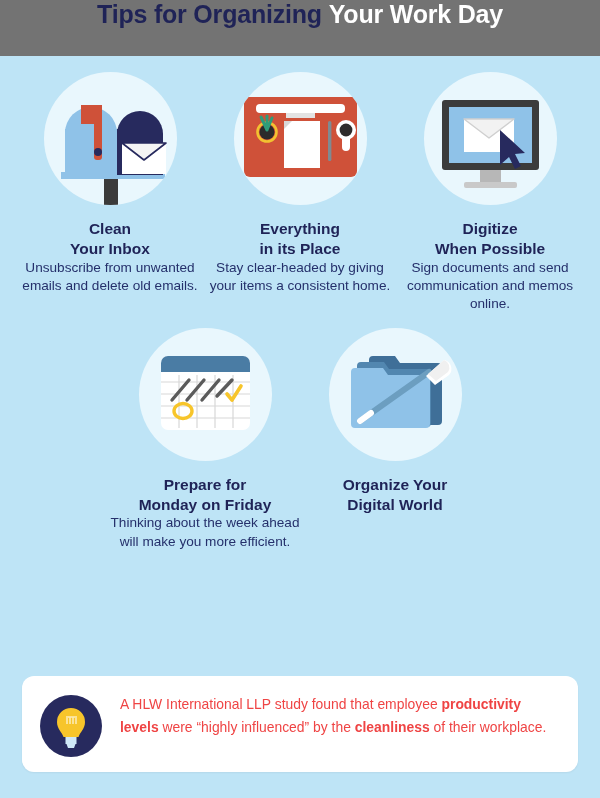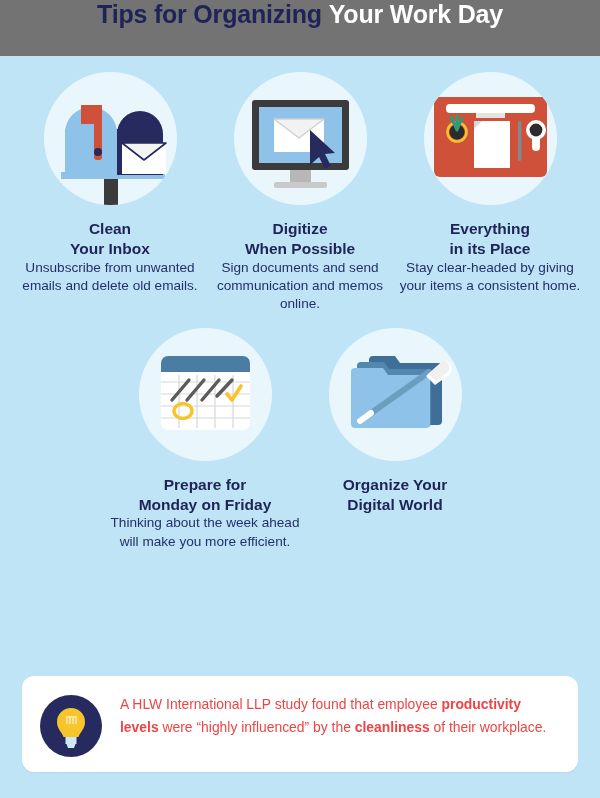--- a/index.html
+++ b/index.html
@@ -106,44 +106,20 @@
         <span>Clean</span><br>
         <span>Your Inbox</span>
       </div>
       <div class="tip-body">Unsubscribe from unwanted emails and delete old emails.</div>
     </div>
 
     <div class="tip">
       <div class="icon-circle">
         <svg class="icon-svg" width="133" height="133" viewBox="0 0 133 133">
 
-          <rect x="56" y="97" width="21" height="14" fill="#b7b7b7"></rect>
-          <rect x="40" y="110" width="53" height="6" rx="2" fill="#c9c9c9"></rect>
-
-          <rect x="18" y="28" width="97" height="70" rx="3" fill="#3b3b3b"></rect>
-
-          <rect x="25" y="35" width="83" height="56" fill="#8fc2e8"></rect>
-
-          <rect x="40" y="47" width="50" height="33" fill="#ffffff"></rect>
-          <path d="M40 47 L65 66 L90 47 z" fill="#f2f2f2" stroke="#cfcfcf" stroke-width="1.4" stroke-linejoin="round"></path>
-
-          <path d="M76 58 L76 93 L85 85 L91 97 L97 94 L91 82 L101 81 z" fill="#272a5e"></path>
-        </svg>
-      </div>
-      <div class="tip-title">
-        <span>Digitize</span><br>
-        <span>When Possible</span>
-      </div>
-      <div class="tip-body">Sign documents and send communication and memos online.</div>
-    </div>
-
-    <div class="tip">
-      <div class="icon-circle">
-        <svg class="icon-svg" width="133" height="133" viewBox="0 0 133 133">
-
           <path d="M10 25 h113 v74 a6 6 0 0 1 -6 6 h-101 a6 6 0 0 1 -6 -6 z" fill="#cf5139"></path>
 
           <rect x="22" y="32" width="89" height="9" rx="4" fill="#ffffff"></rect>
           <rect x="52" y="41" width="29" height="5" fill="#e3e3e3"></rect>
 
           <rect x="50" y="49" width="36" height="47" fill="#ffffff"></rect>
           <path d="M50 49 h8 l-8 8 z" fill="#d8d8d8"></path>
 
           <rect x="94" y="49" width="3.4" height="40" rx="1.6" fill="#7f8a92"></rect>
 
@@ -154,20 +130,44 @@
           <circle cx="33" cy="60" r="9.5" fill="none" stroke="#f2c230" stroke-width="2.6"></circle>
           <circle cx="33" cy="60" r="7.5" fill="#2b2b2b"></circle>
           <path d="M33 58 L27 45 M33 58 L33 44 M33 58 L38 46" stroke="#2f9b7a" stroke-width="3" stroke-linecap="round" fill="none"></path>
         </svg>
       </div>
       <div class="tip-title">
         <span>Everything</span><br>
         <span>in its Place</span>
       </div>
       <div class="tip-body">Stay clear-headed by giving your items a consistent home.</div>
+    </div>
+
+    <div class="tip">
+      <div class="icon-circle">
+        <svg class="icon-svg" width="133" height="133" viewBox="0 0 133 133">
+
+          <rect x="56" y="97" width="21" height="14" fill="#b7b7b7"></rect>
+          <rect x="40" y="110" width="53" height="6" rx="2" fill="#c9c9c9"></rect>
+
+          <rect x="18" y="28" width="97" height="70" rx="3" fill="#3b3b3b"></rect>
+
+          <rect x="25" y="35" width="83" height="56" fill="#8fc2e8"></rect>
+
+          <rect x="40" y="47" width="50" height="33" fill="#ffffff"></rect>
+          <path d="M40 47 L65 66 L90 47 z" fill="#f2f2f2" stroke="#cfcfcf" stroke-width="1.4" stroke-linejoin="round"></path>
+
+          <path d="M76 58 L76 93 L85 85 L91 97 L97 94 L91 82 L101 81 z" fill="#272a5e"></path>
+        </svg>
+      </div>
+      <div class="tip-title">
+        <span>Digitize</span><br>
+        <span>When Possible</span>
+      </div>
+      <div class="tip-body">Sign documents and send communication and memos online.</div>
     </div>
 
   </div>
 
   <div class="tips-row row-two">
 
     <div class="tip">
       <div class="icon-circle">
         <svg class="icon-svg" width="133" height="133" viewBox="0 0 133 133">
           <rect x="22" y="28" width="89" height="74" rx="7" fill="#ffffff"></rect>

